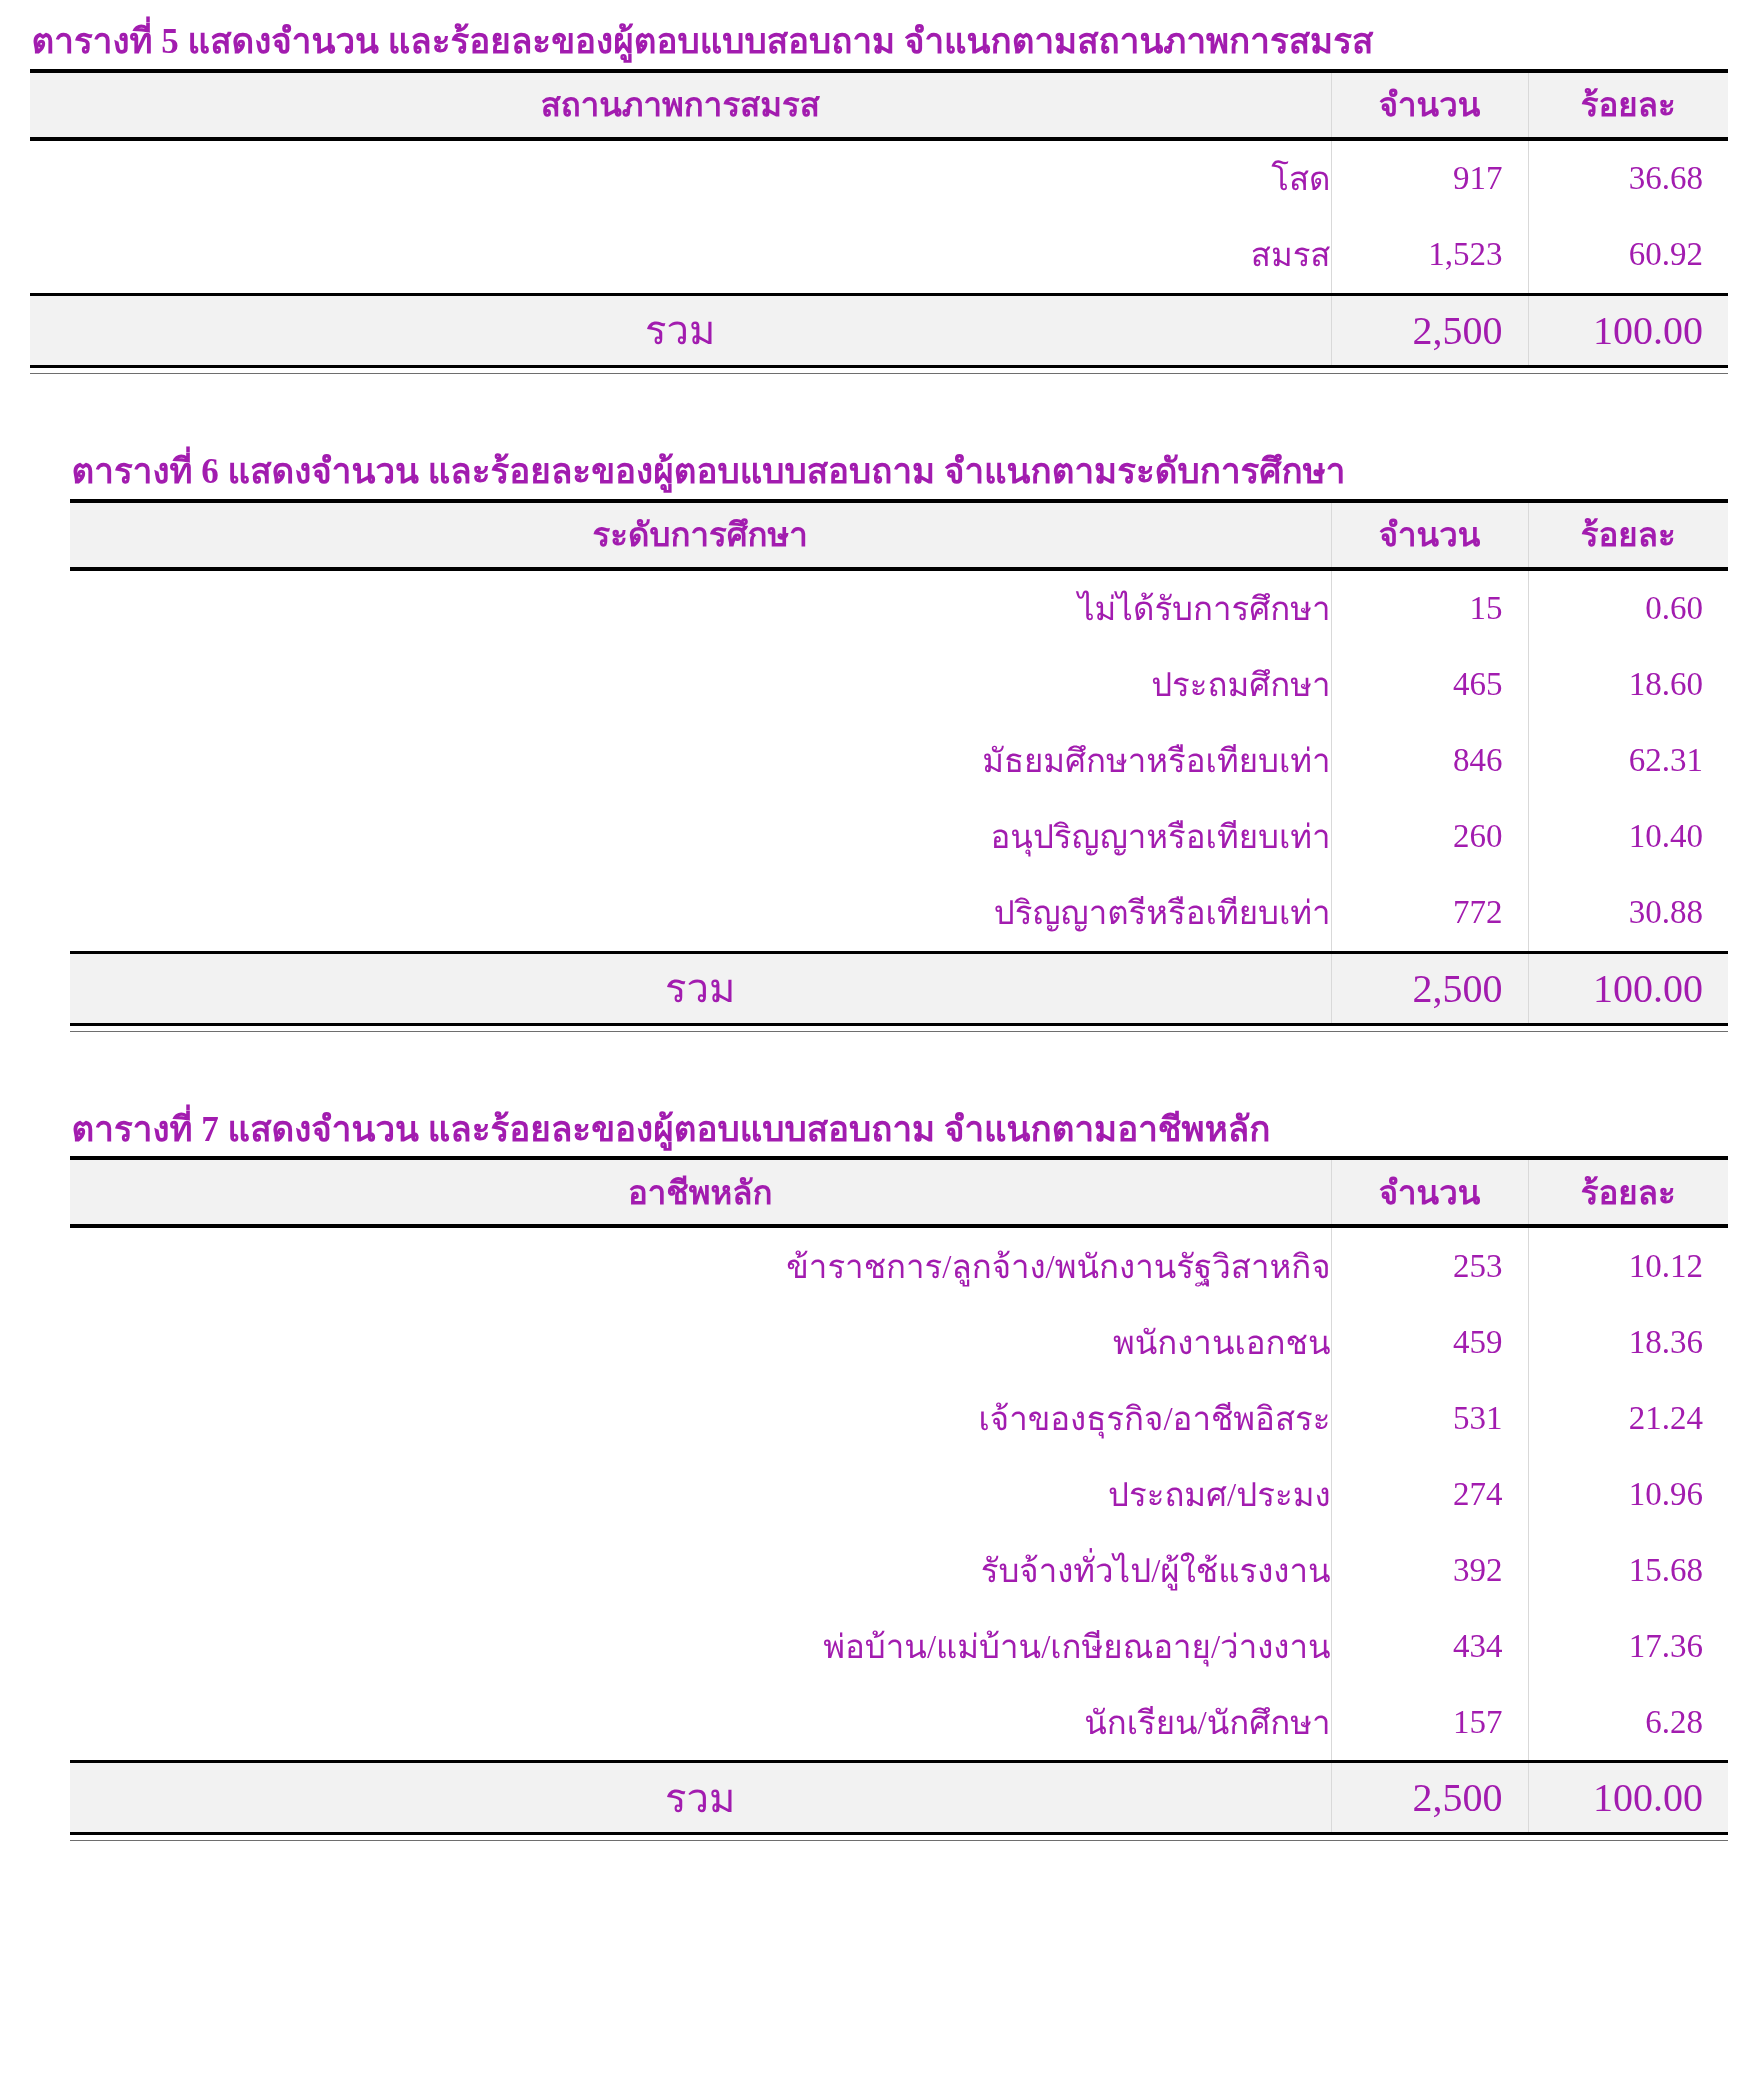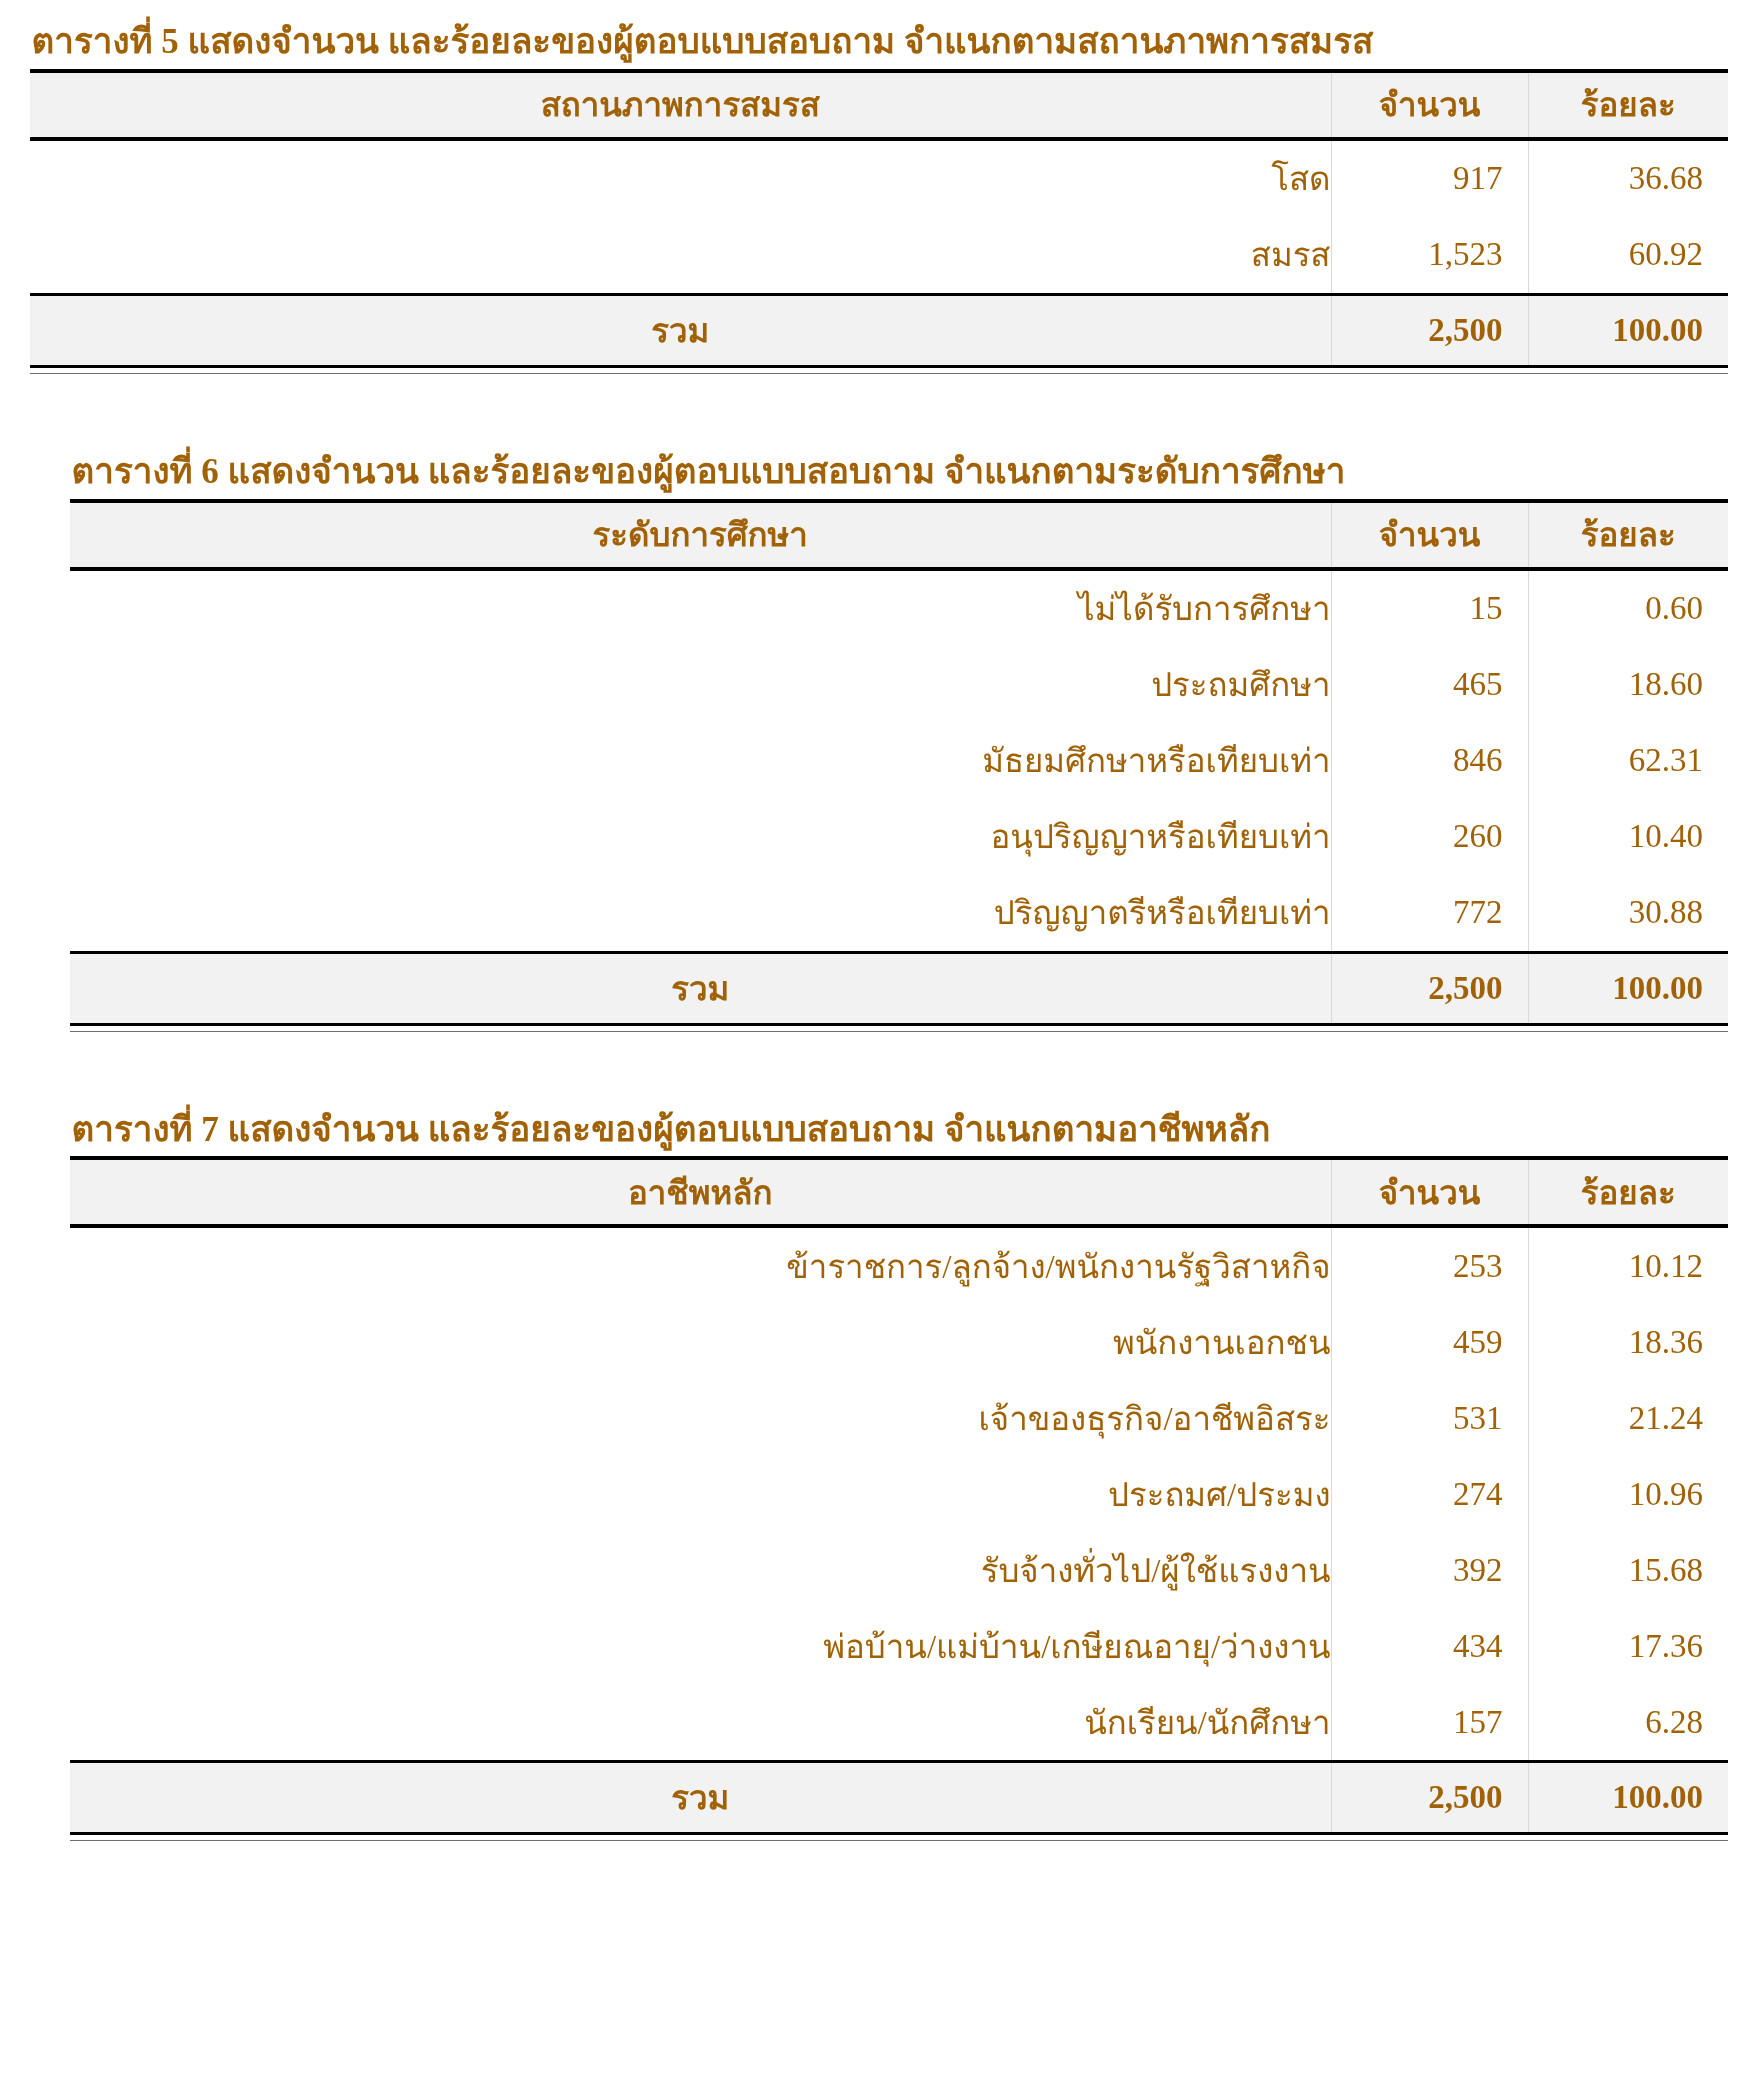--- a/index.html
+++ b/index.html
@@ -5,21 +5,21 @@
   html, body {
     margin: 0;
     padding: 0;
     background: #ffffff;
   }
   .doc {
     box-sizing: border-box;
     width: 1758px;
     padding: 20px 30px 49px 30px;
     font-family: "Liberation Serif", serif;
-    color: #a16207;
+    color: #a21caf;
   }
   .table-block { border-bottom: 1.6px solid #6e6e6e; padding-bottom: 5px; }
   .table-block + .table-block { margin-top: 76px; margin-left: 40px; }
 
   .tbl-title {
     margin: 0;
     padding: 0 0 5px 1.6px;
     font-size: 35px;
     font-weight: bold;
     line-height: 1.25;
@@ -60,22 +60,22 @@
   thead th.cat { text-align: center; }
   .numcell { text-align: right; padding-right: 25px; }
   th.numcell { text-align: center; padding-right: 0; }
   td.numcol, th.numcol, td.pctcol, th.pctcol { border-left: 1.6px solid #d9d9d9; }
 
   tfoot tr {
     background: #f2f2f2;
     border-top: 3.3px solid #000;
   }
   tfoot td {
-    font-size: 33px;
-    font-weight: bold;
+    font-size: 40px;
+    font-weight: normal;
     height: 69px;
     padding: 0;
     vertical-align: middle;
   }
   tfoot td.total-label { text-align: center; }
 </style>
 </head>
 <body>
 
 <div class="doc" id="doc-root">

